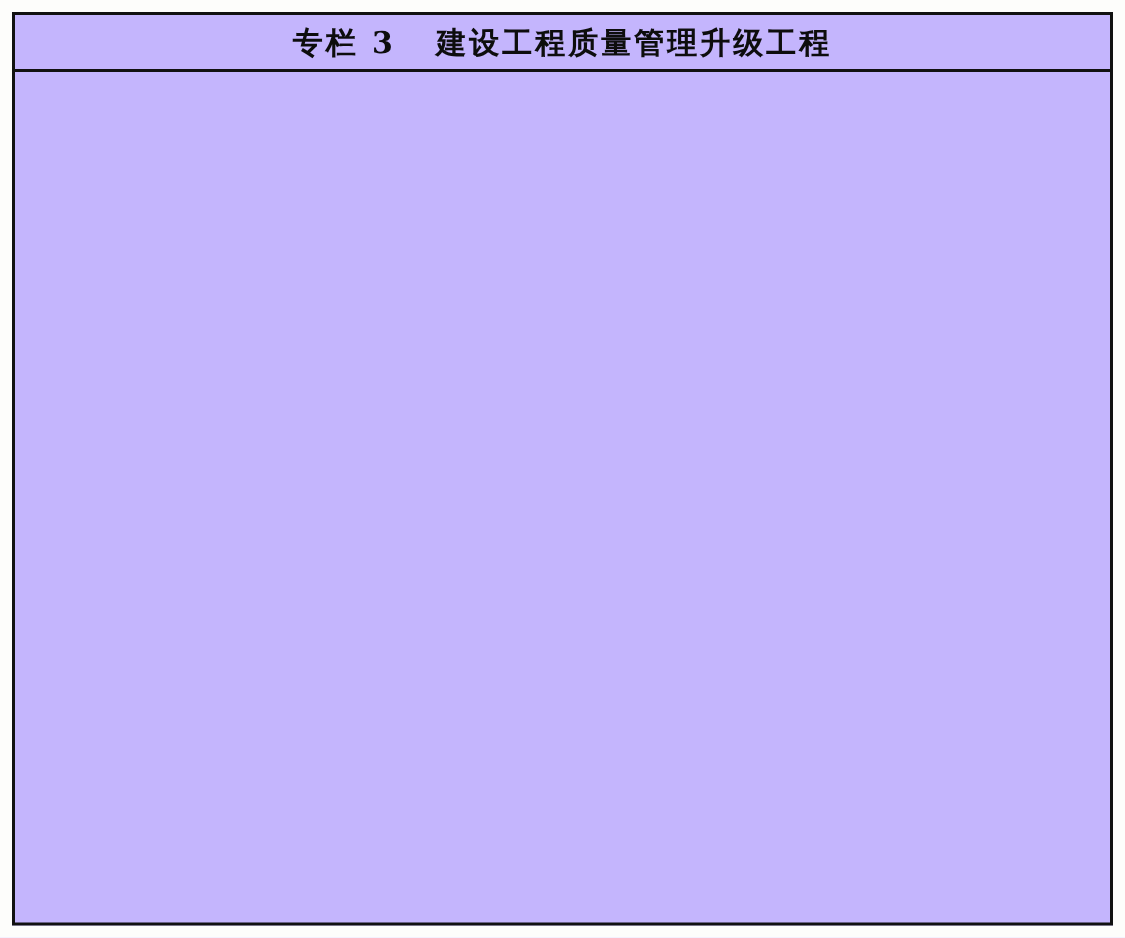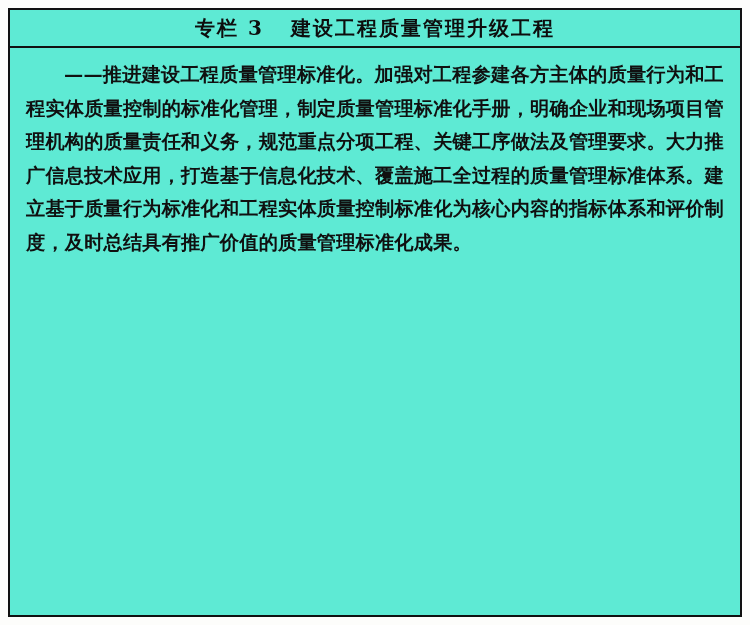--- a/index.html
+++ b/index.html
@@ -21,21 +21,21 @@
     background: #fdfdfb;
   }
   .box {
     position: absolute;
     left: 8px;
     top: 8px;
     width: 734px;
     height: 609px;
     box-sizing: border-box;
     border: 2px solid #111111;
-    background: #5eead4;
+    background: #c4b5fd;
   }
   .title-bar {
     height: 36px;
     border-bottom: 2px solid #111111;
     display: flex;
     align-items: center;
     justify-content: center;
   }
   .title-text {
     font-family: "DejaVu Serif", serif;
@@ -68,17 +68,16 @@
 <body>
 
 <div class="page">
   <div class="box">
 
     <div class="title-bar">
       <div class="title-text">专栏 3   建设工程质量管理升级工程</div>
     </div>
 
     <div class="body-area">
-      <p class="para">——推进建设工程质量管理标准化。加强对工程参建各方主体的质量行为和工程实体质量控制的标准化管理，制定质量管理标准化手册，明确企业和现场项目管理机构的质量责任和义务，规范重点分项工程、关键工序做法及管理要求。大力推广信息技术应用，打造基于信息化技术、覆盖施工全过程的质量管理标准体系。建立基于质量行为标准化和工程实体质量控制标准化为核心内容的指标体系和评价制度，及时总结具有推广价值的质量管理标准化成果。</p>
     </div>
 
   </div>
 </div>
 
 </body></html>

